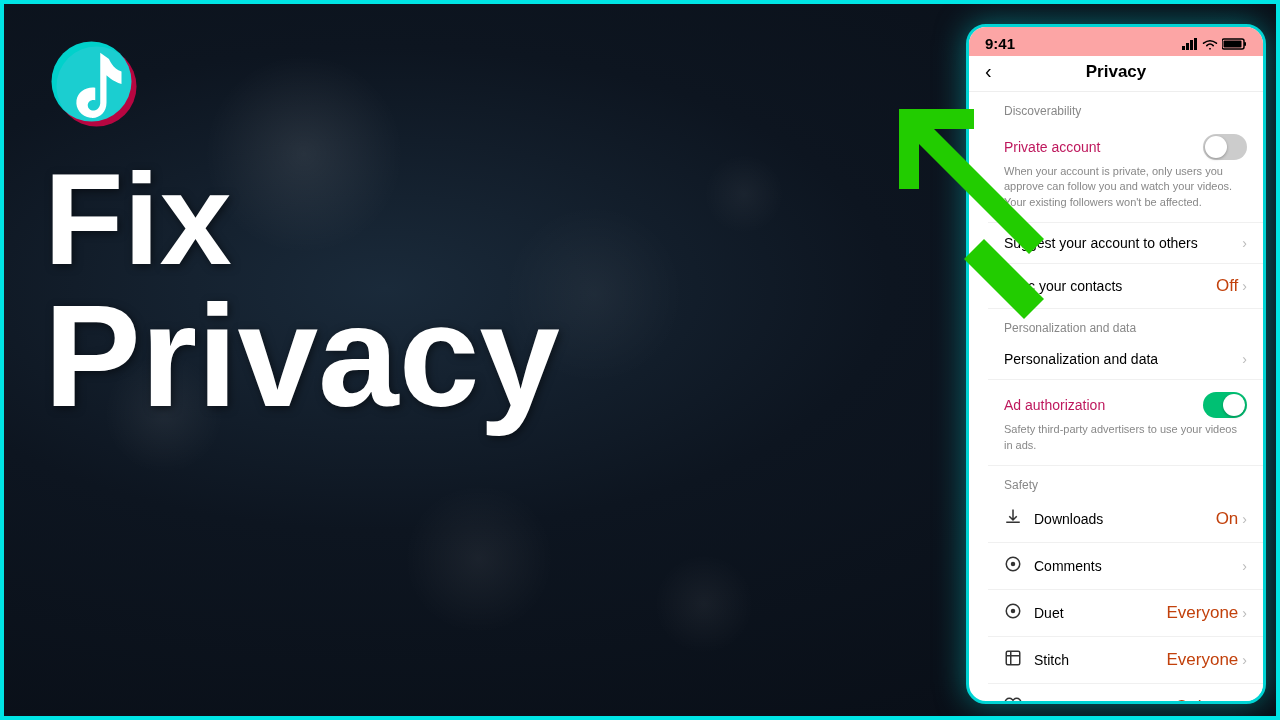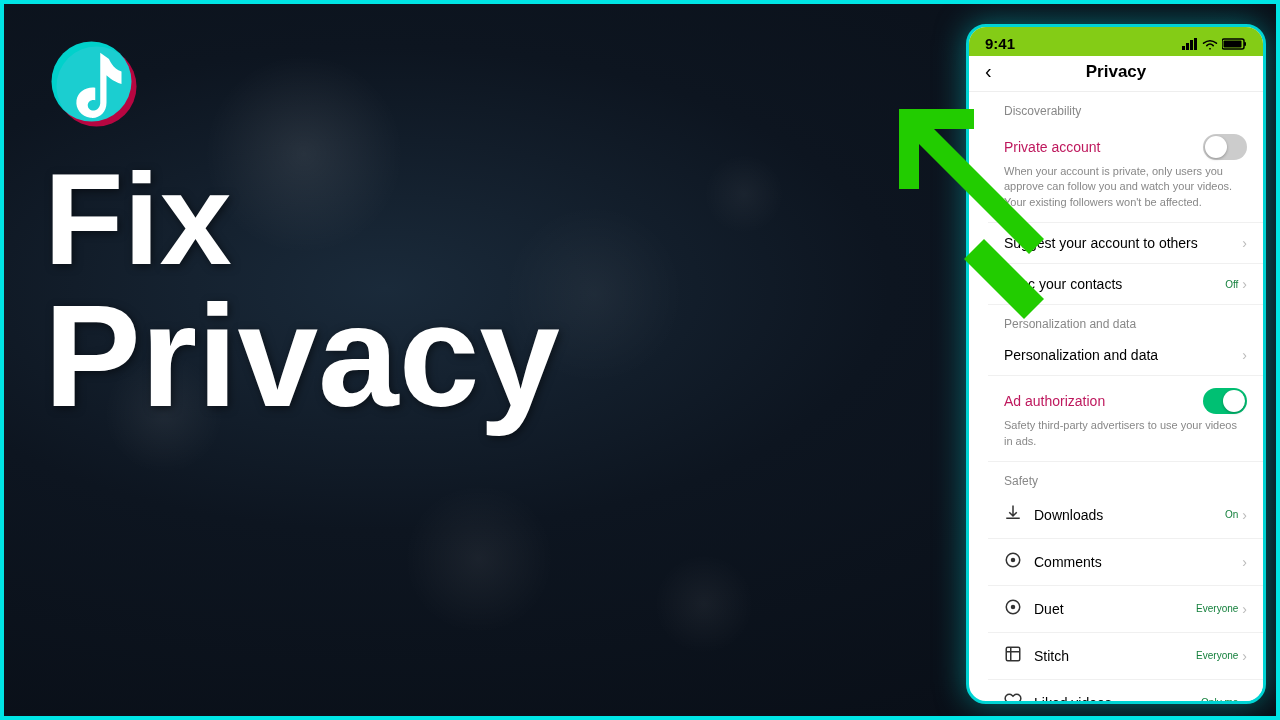--- a/index.html
+++ b/index.html
@@ -87,21 +87,21 @@
       display: flex;
       flex-direction: column;
     }
 
     
     .status-bar {
       display: flex;
       justify-content: space-between;
       align-items: center;
       padding: 8px 16px 4px;
-      background: #84cc16;
+      background: #fca5a5;
     }
     .status-time {
       font-size: 15px;
       font-weight: 600;
       color: #000;
     }
     .status-icons {
       display: flex;
       align-items: center;
       gap: 4px;
@@ -167,22 +167,22 @@
       font-size: 16px;
       flex-shrink: 0;
     }
     .settings-row-label {
       flex: 1;
       font-size: 14px;
       color: #000;
       font-weight: 400;
     }
     .settings-row-value {
-      font-size: 10px;
-      color: #15803d;
+      font-size: 17px;
+      color: #c2410c;
       margin-right: 4px;
       text-align: right;
     }
     .settings-row-chevron {
       font-size: 14px;
       color: #bbb;
     }
 
     
     .toggle {

